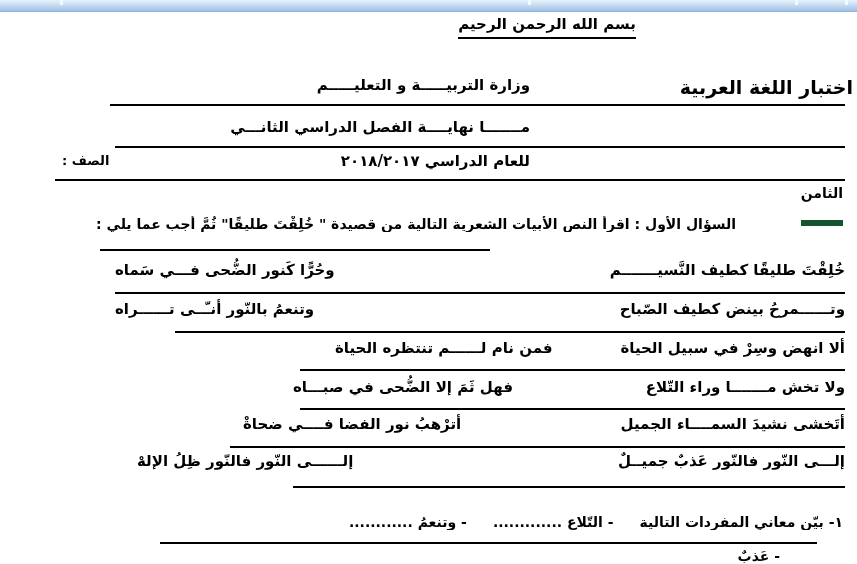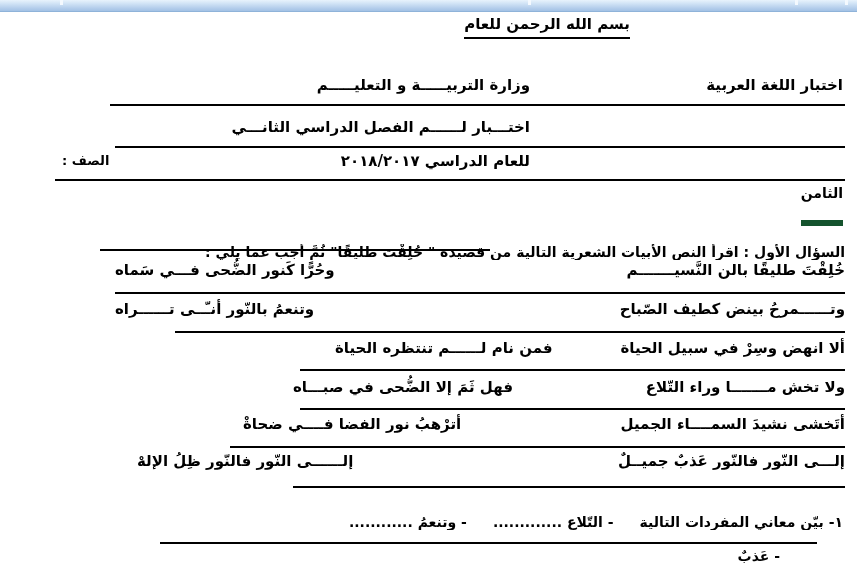--- a/index.html
+++ b/index.html
@@ -14,28 +14,28 @@
   
   .topbar { top:0; left:0; right:0; height:11px;
     background:linear-gradient(to bottom,#e8f3fc 0%,#cfe2f5 35%,#b3cdeb 75%,#a3c2e5 100%);
     border-bottom:1px solid #8fb3d9; }
   .topbar .seg { position:absolute; top:0; width:3px; height:5px; background:#f4f9fe; }
   .seg1{ left:60px; } .seg2{ left:528px; } .seg3{ left:795px; } .seg4{ left:845px; }
 
   .bismillah { top:15px; right:170px; width:280px; text-align:center; font-size:15px; }
   .bismillah span { border-bottom:2px solid #000; padding-bottom:4px; }
 
-  .subject   { top:76px;  right:14px;  font-size:15px; }
+  .subject   { top:76px;  right:4px;  font-size:19px; }
   .ministry  { top:76px;  right:327px; font-size:15px;text-align:right; }
   .examline  { top:118px; right:327px; font-size:15px; }
   .yearline  { top:152px; right:327px; font-size:15px; }
   .classlbl  { top:153px; left:62px;   font-size:13px; }
   .grade     { top:185px; right:14px;  font-size:14px; }
   .grade span{ border-bottom:6px solid #14532d; padding-bottom:19px; }
-  .q1intro   { top:216px; right:12px; left:96px; font-size:14px; overflow:hidden; text-align:right;margin-top:28px; }
+  .q1intro   { top:216px; right:12px; left:96px; font-size:14px; overflow:hidden; text-align:left; }
 
   .rule { position:absolute; height:0; border-top:2px solid #000; }
   .rule1 { top:104px; left:110px; right:12px; }
   .rule2 { top:146px; left:115px; right:12px; }
   .rule3 { top:179px; left:55px;  right:12px; }
   .q1rule{ top:249px; left:100px; width:390px; }
 
   .verse { position:absolute; right:12px; display:flex; justify-content:space-between;
            font-size:15px; white-space:nowrap; }
   .v1 { top:261px; left:115px; }
@@ -62,41 +62,41 @@
 <div class="page">
 
   <div class="abs topbar">
     <div class="seg seg1"></div>
     <div class="seg seg2"></div>
     <div class="seg seg3"></div>
     <div class="seg seg4"></div>
   </div>
 
   <div class="abs bismillah">
-    <span>بسم الله الرحمن للعام</span>
+    <span>بسم الله الرحمن الرحيم</span>
   </div>
 
   <div class="abs subject">اختبار اللغة العربية</div>
   <div class="abs ministry">وزارة التربيـــــة و التعليـــــم</div>
   <div class="rule rule1"></div>
-  <div class="abs examline">اختـــبار لــــــم الفصل الدراسي الثانـــي</div>
+  <div class="abs examline">مـــــــا نهايــــة الفصل الدراسي الثانـــي</div>
   <div class="rule rule2"></div>
   <div class="abs yearline">للعام الدراسي ٢٠١٨/٢٠١٧</div>
   <div class="abs classlbl">الصف :</div>
   <div class="rule rule3"></div>
 
   <div class="abs grade">
     <span>الثامن</span>
   </div>
 
   <div class="abs q1intro">السؤال الأول : اقرأ النص الأبيات الشعرية التالية من قصيدة " خُلِقْتَ طليقًا" ثُمَّ أجب عما يلي :</div>
   <div class="rule q1rule"></div>
 
   <div class="verse v1">
-    <span>خُلِقْتَ طليقًا بالن النَّسيـــــــم</span>
+    <span>خُلِقْتَ طليقًا كطيف النَّسيـــــــم</span>
     <span>وحُرًّا كَنور الضُّحى فـــي سَماه</span>
   </div>
   <div class="rule vr1"></div>
 
   <div class="verse v2">
     <span>وتــــــمرحُ بينض كطيف الصّباح</span>
     <span>وتنعمُ بالنّور أنـّــى تــــــراه</span>
   </div>
   <div class="rule vr2"></div>
 

